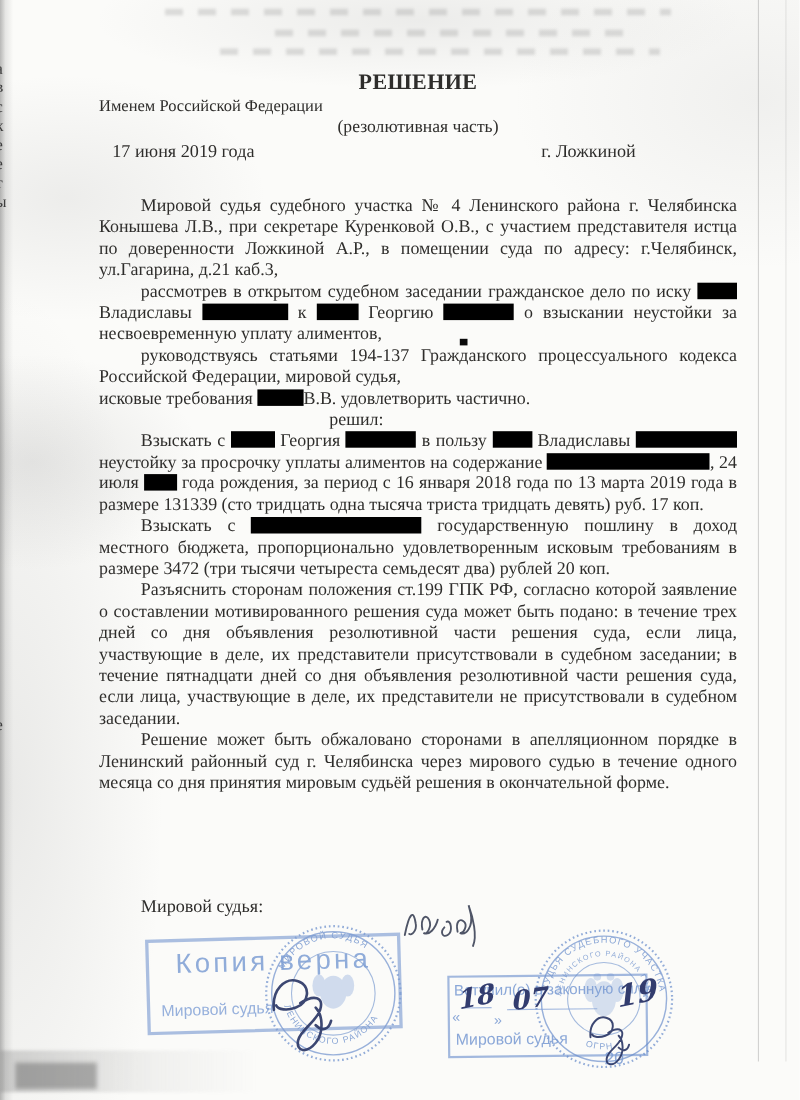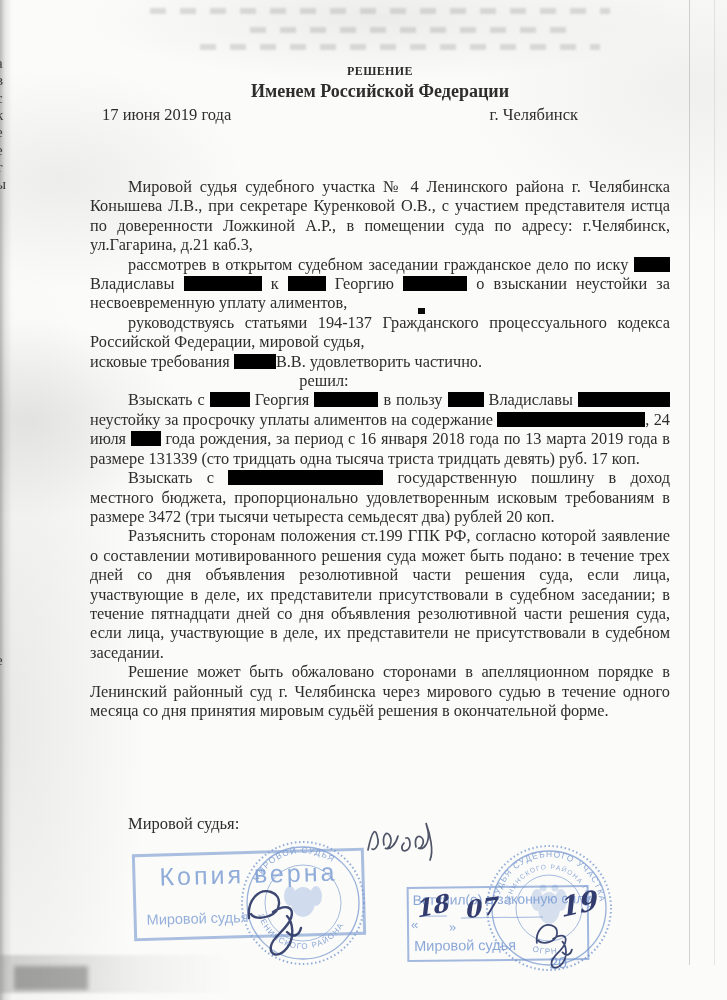--- a/index.html
+++ b/index.html
@@ -34,22 +34,22 @@
   .smudge-bl2{position:absolute; left:14px; top:966px; width:74px; height:24px;
     background:rgba(95,95,95,.45); filter:blur(2px);}
   
   .margin-letters span{
     position:absolute; left:-4px; font-size:15px; color:#3e3e3e; letter-spacing:0;
   }
   .margin-letter-single{position:absolute; left:-4px; top:652px; font-size:15px; color:#3e3e3e;}
   
   .header{position:absolute; left:90px; top:60px; width:580px;}
   .case-number{padding-left:38px; font-size:16.5px;}
-  .doc-title{ text-align:center; font-weight:bold; font-size:12px; margin-top:4px; letter-spacing:.4px;}
-  .doc-subtitle{text-align:center; font-weight:bold; font-size:18px; margin-top:2px;}
+  .doc-title{ text-align:center; font-weight:bold; font-size:20px; margin-top:4px; letter-spacing:.4px;}
+  .doc-subtitle{text-align:left; font-weight:normal; font-size:15px; margin-top:2px;}
   .doc-subnote{text-align:center; font-size:16px; margin-top:1px;}
   .dateline{display:flex; justify-content:space-between; margin-top:3px; font-size:16.5px;
     padding-left:12px; padding-right:92px;}
   
   .body-text{
     position:absolute; left:90px; top:177px; width:580px;
     font-size:16.3px; line-height:19.4px; text-align:justify;
   }
   .para{margin:0; text-indent:38px;}
   .para.noindent{text-indent:0;}
@@ -117,23 +117,24 @@
       <span style="top: 124.2px;">е</span>
       <span style="top: 141.5px;">е</span>
       <span style="top: 158.8px;">т</span>
       <span style="top: 176.1px;">ы</span>
     </div>
   <div class="margin-letter-single">е</div>
 
   <div class="header">
     <div class="doc-title">РЕШЕНИЕ</div>
     <div class="doc-subtitle">Именем Российской Федерации</div>
+    <div class="doc-subnote">(резолютивная часть)</div>
     <div class="dateline">
       <span>17 июня 2019 года</span>
-      <span>г. Челябинск</span>
+      <span>г. Ложкиной</span>
     </div>
   </div>
 
   <div class="body-text">
     <p class="para">Мировой судья судебного участка № 4 Ленинского района г. Челябинска Конышева Л.В., при секретаре Куренковой О.В., с участием представителя истца по доверенности Ложкиной А.Р., в помещении суда по адресу: г.Челябинск, ул.Гагарина, д.21 каб.3,</p>
     <p class="para">рассмотрев в открытом судебном заседании гражданское дело по иску <span class="redact" style="width: 36px;"></span> Владиславы <span class="redact" style="width: 78px;"></span> к <span class="redact" style="width: 38px;"></span> Георгию <span class="redact" style="width: 64px;"></span> о взыскании неустойки за несвоевременную уплату алиментов,</p>
     <p class="para">руководствуясь статьями 194-137 Гражданского процессуального кодекса Российской Федерации, мировой судья,</p>
     <p class="para noindent">исковые требования <span class="redact" style="width: 42px;"></span>В.В. удовлетворить частично.</p>
     <p class="para resolution-word">решил:</p>
     <p class="para">Взыскать с <span class="redact" style="width: 40px;"></span> Георгия <span class="redact" style="width: 64px;"></span> в пользу <span class="redact" style="width: 36px;"></span> Владиславы <span class="redact" style="width: 92px;"></span> неустойку за просрочку уплаты алиментов на содержание <span class="redact" style="width: 148px;"></span>, 24 июля <span class="redact" style="width: 30px;"></span> года рождения, за период с 16 января 2018 года по 13 марта 2019 года в размере 131339 (сто тридцать одна тысяча триста тридцать девять) руб. 17 коп.</p>

